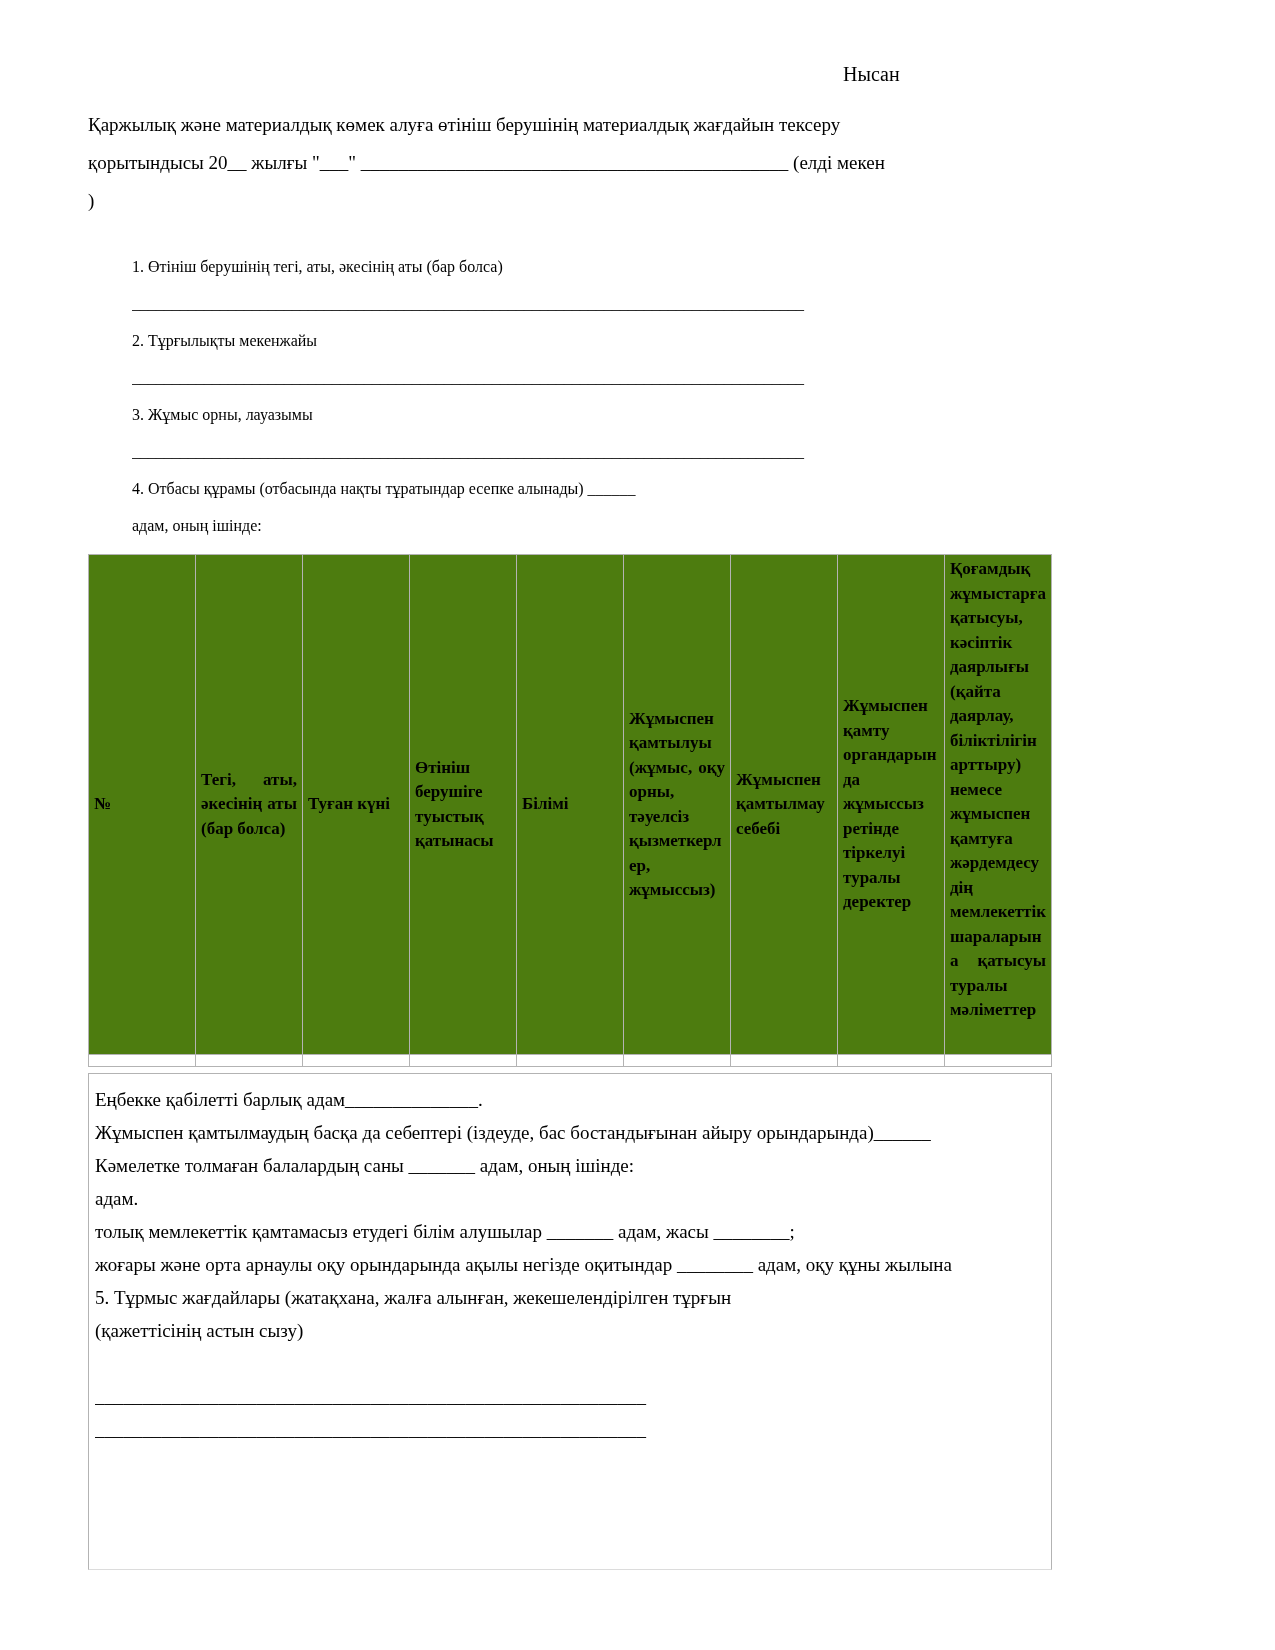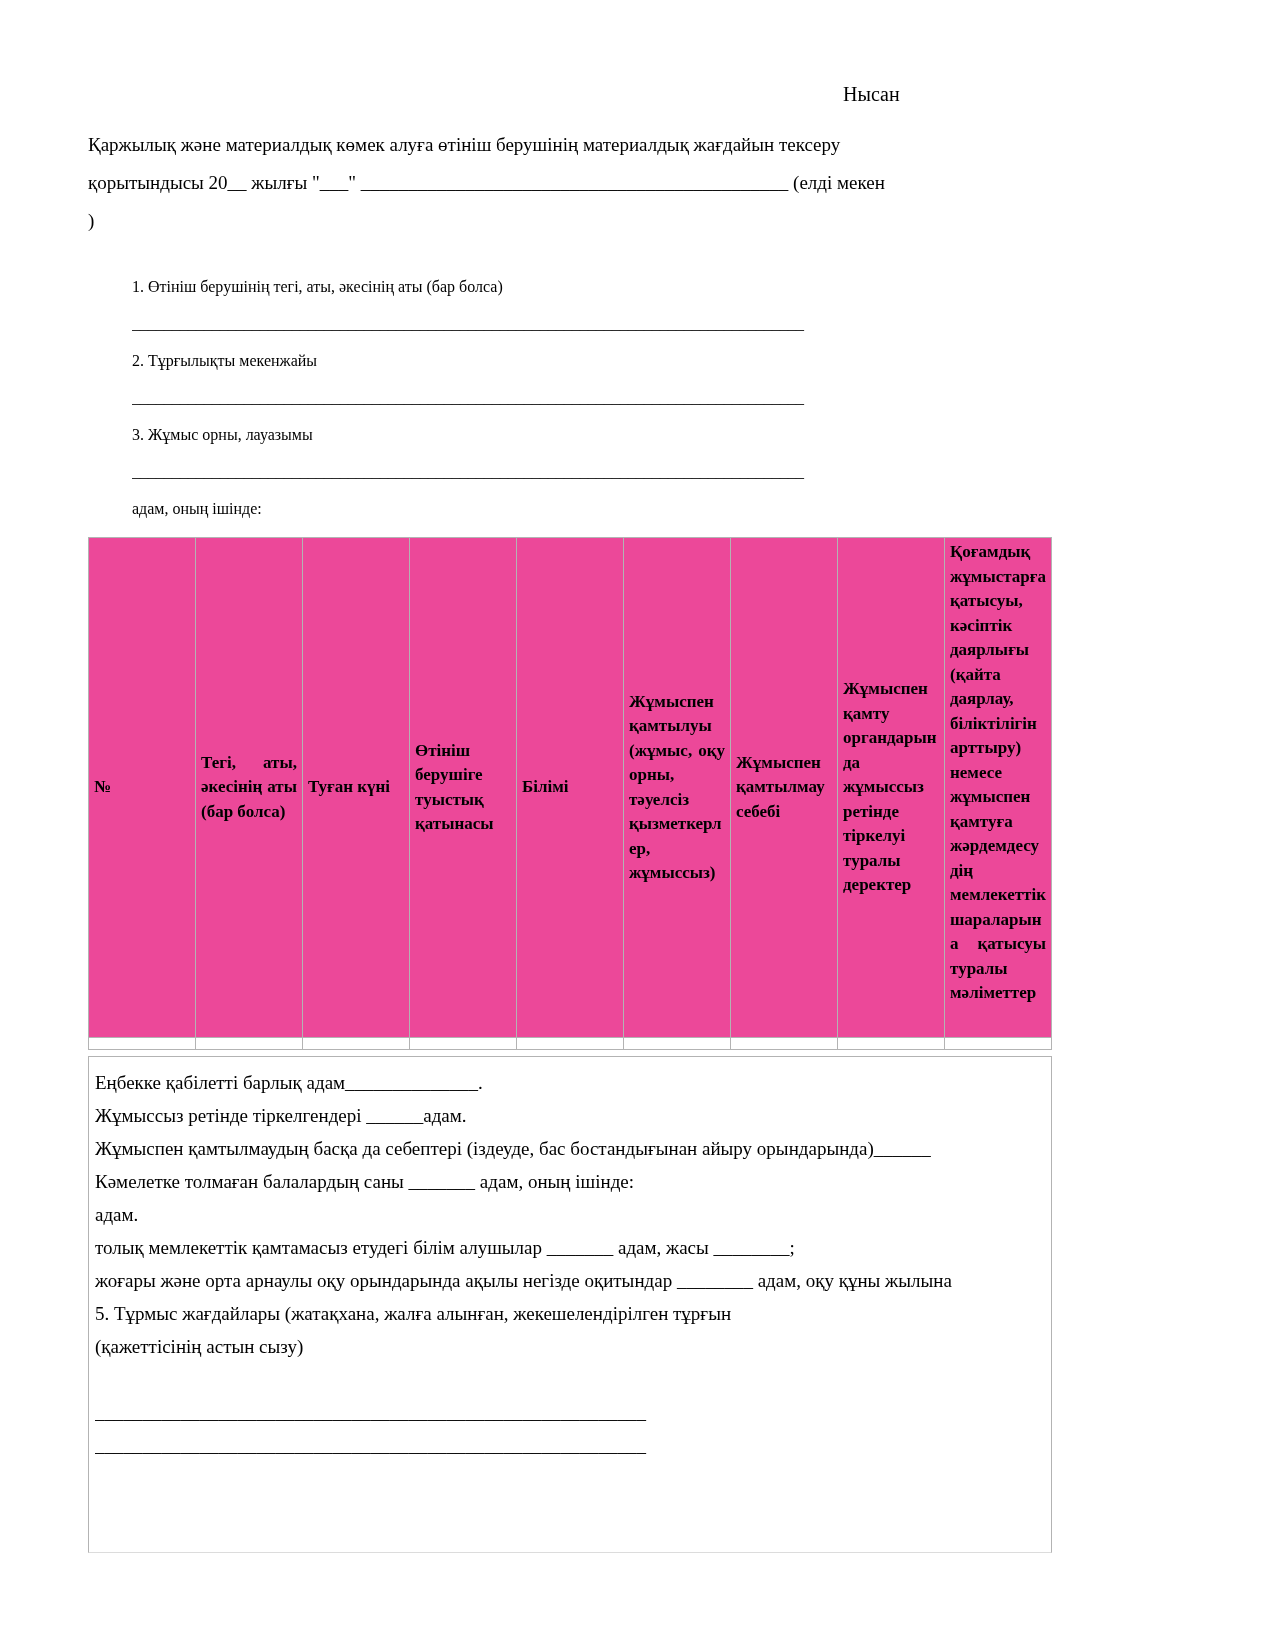--- a/index.html
+++ b/index.html
@@ -1,32 +1,32 @@
 <!DOCTYPE html>
 <html><head>
 <meta charset="utf-8">
 <style>
   html,body{margin:0;padding:0;background:#fff;}
   body{
     width:1275px;height:1650px;
     font-family:"Liberation Serif","DejaVu Serif",serif;
     color:#000;overflow:hidden;
   }
-  .page{position:relative;box-sizing:border-box;width:1275px;height:1242px;padding:62px 0 0 88px;margin-top:20px;}
+  .page{position:relative;box-sizing:border-box;width:1275px;height:1242px;padding:62px 0 0 88px;}
   .corner{margin-left:755px;font-size:20px;line-height:24px;}
   .title{margin-top:20px;font-weight:normal;font-size:19px;line-height:38px;width:1110px;}
   .title div{white-space:nowrap;}
   .items{margin:28px 0 0 44px;font-size:16px;line-height:37px;}
   .items div{white-space:nowrap;}
   .items .fill{overflow:hidden;width:968px;height:37px;}
   table.tbl{border-collapse:collapse;table-layout:fixed;width:964px;margin-top:10px;}
   table.tbl col{width:107px;}
   table.tbl col.last{width:auto;}
   table.tbl th{
-    border:1px solid #b3b3b3;background:#ec4899;
+    border:1px solid #b3b3b3;background:#4d7c0f;
     font-weight:bold;font-size:17px;line-height:24.5px;
     text-align:justify;vertical-align:middle;
     padding:2px 5px;word-wrap:break-word;overflow-wrap:break-word;
   }
   table.tbl tr.hdr{height:500px;}
   table.tbl th.top{vertical-align:top;}
   table.tbl tr.empty td{border:1px solid #b3b3b3;height:11px;padding:0;}
   .notes{
     box-sizing:border-box;width:964px;height:497px;margin-top:6px;
     border:1px solid #b3b3b3;border-bottom-color:#dcdcdc;
@@ -48,20 +48,21 @@
     <div>)</div>
   </div>
 
   <div class="items">
     <div>1. Өтініш берушінің тегі, аты, әкесінің аты (бар болса)</div>
     <div class="fill">____________________________________________________________________________________</div>
     <div>2. Тұрғылықты мекенжайы</div>
     <div class="fill">____________________________________________________________________________________</div>
     <div>3. Жұмыс орны, лауазымы</div>
     <div class="fill">____________________________________________________________________________________</div>
+    <div>4. Отбасы құрамы (отбасында нақты тұратындар есепке алынады) ______</div>
     <div>адам, оның ішінде:</div>
   </div>
 
   <table class="tbl">
     <colgroup>
       <col>
         <col>
         <col>
         <col>
         <col>
@@ -91,21 +92,20 @@
         <td></td>
         <td></td>
         <td></td>
         <td></td>
       </tr>
     </tbody>
   </table>
 
   <div class="notes">
     <div>Еңбекке қабілетті барлық адам______________.</div>
-    <div>Жұмыссыз ретінде тіркелгендері ______адам.</div>
     <div>Жұмыспен қамтылмаудың басқа да себептері (іздеуде, бас бостандығынан айыру орындарында)______</div>
     <div>Кәмелетке толмаған балалардың саны _______ адам, оның ішінде:</div>
     <div>адам.</div>
     <div>толық мемлекеттік қамтамасыз етудегі білім алушылар _______ адам, жасы ________;</div>
     <div>жоғары және орта арнаулы оқу орындарында ақылы негізде оқитындар ________ адам, оқу құны жылына</div>
     <div>5. Тұрмыс жағдайлары (жатақхана, жалға алынған, жекешелендірілген тұрғын</div>
     <div>(қажеттісінің астын сызу)</div>
     <div class="spacer"></div>
     <div>__________________________________________________________</div>
     <div>__________________________________________________________</div>

